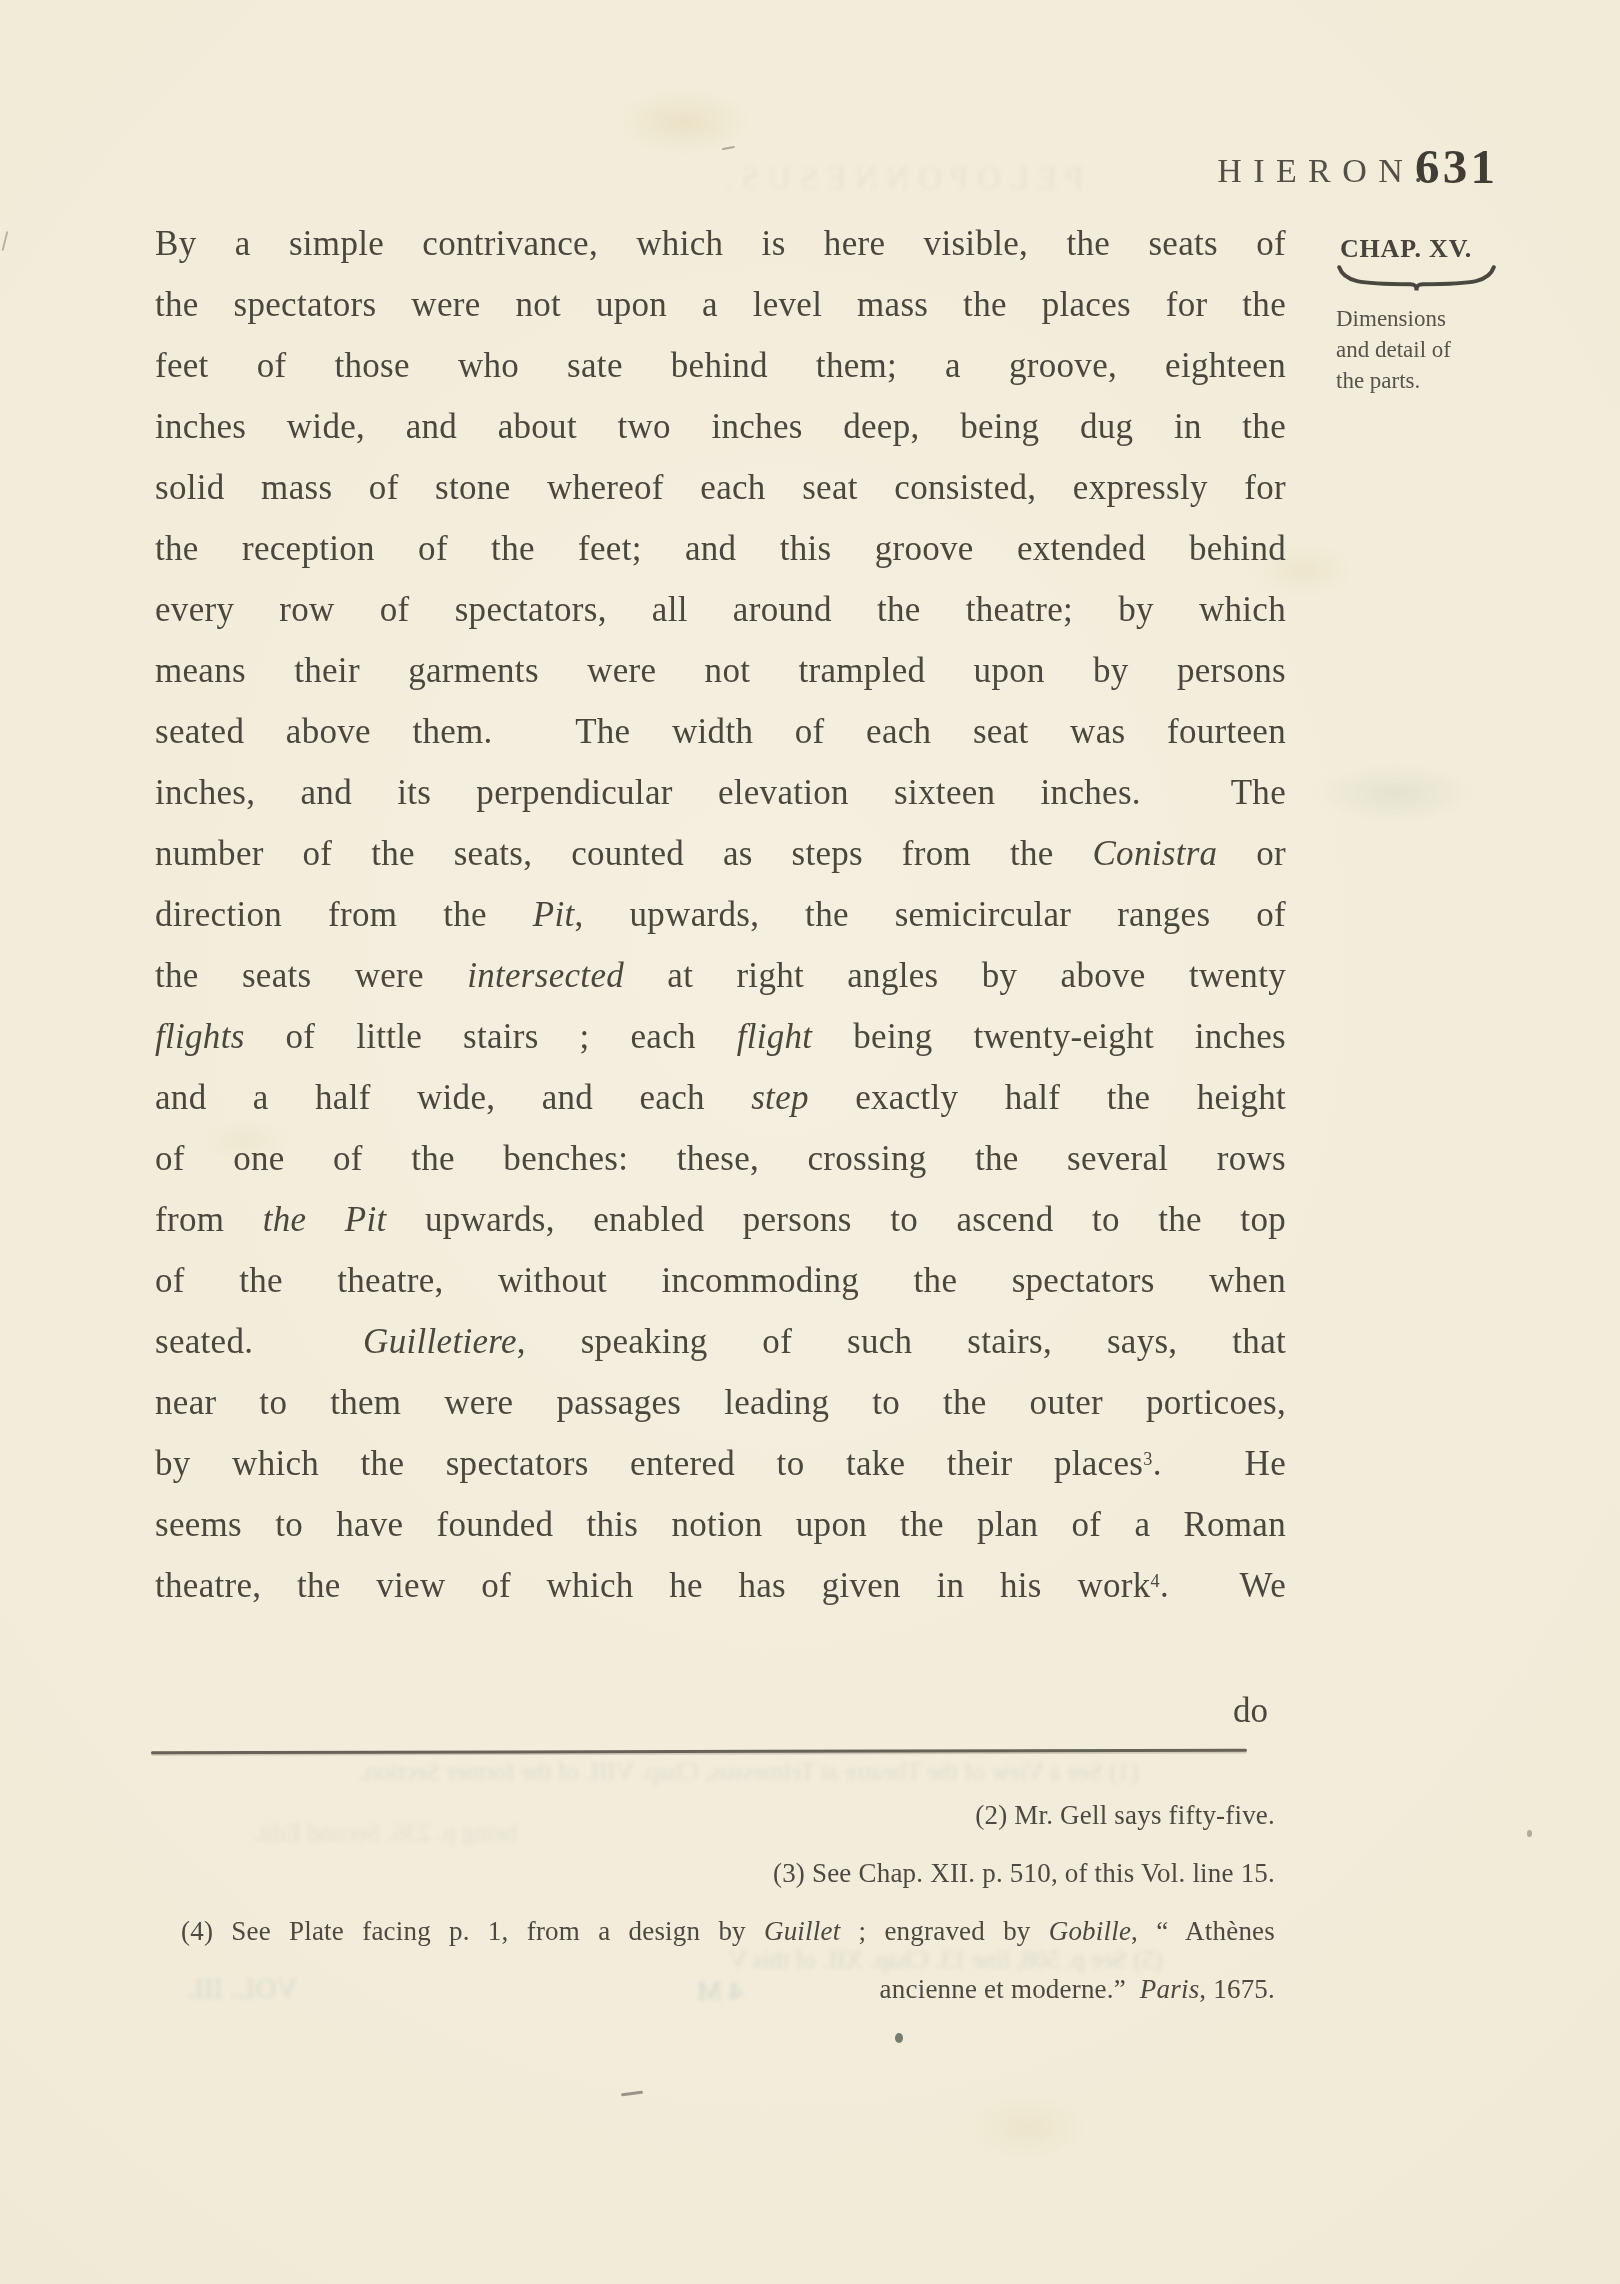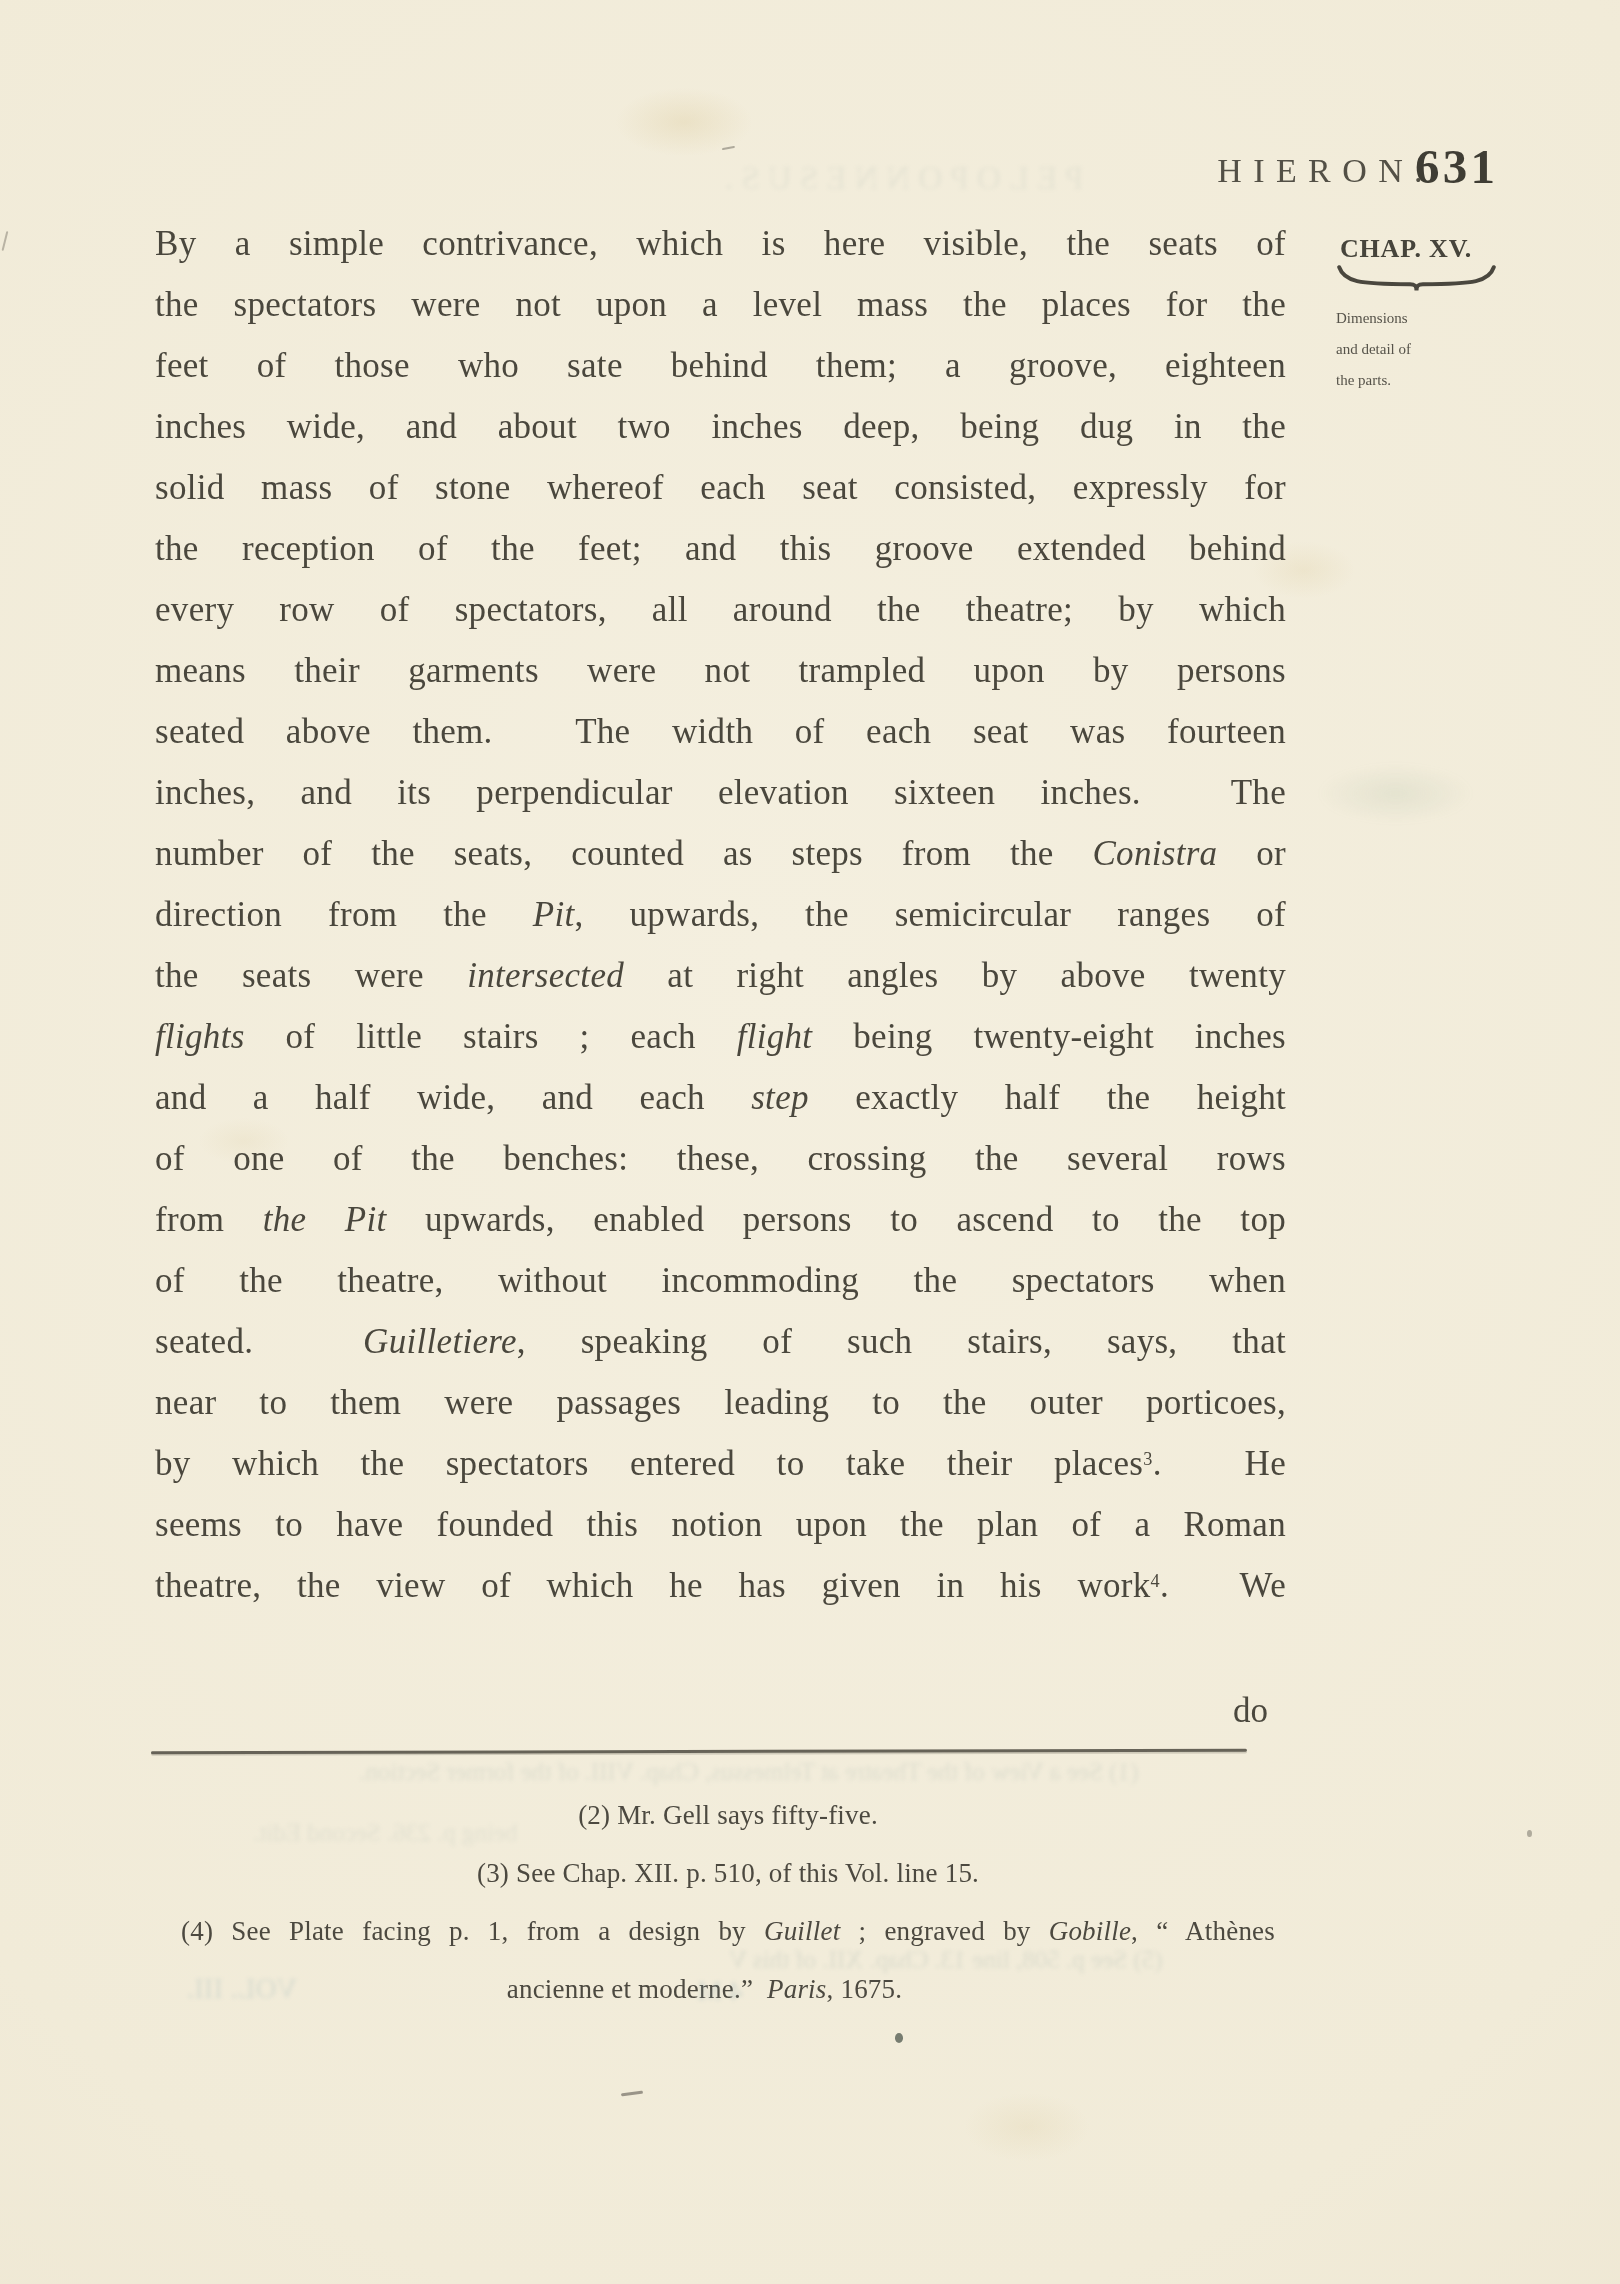--- a/index.html
+++ b/index.html
@@ -28,21 +28,21 @@
     color:#3f3d34;line-height:1;
   }
   .chapter-label{
     position:absolute;top:236px;left:1340px;
     font-size:26px;font-weight:bold;letter-spacing:0.8px;
     color:#46443b;line-height:1;
   }
   .brace{position:absolute;top:264px;left:1335px;}
   .side-note{
     position:absolute;top:303px;left:1336px;width:179px;
-    font-size:15px;line-height:31px;color:#56534a;
+    font-size:23px;line-height:31px;color:#56534a;
   }
   .body-text{
     position:absolute;top:213px;left:155px;width:1131px;
     font-size:35px;letter-spacing:0.3px;word-spacing:1.6px;
   }
   .body-text .line{
     height:61px;line-height:61px;
     text-align:justify;text-align-last:justify;
     white-space:normal;
   }
@@ -55,21 +55,21 @@
   .fn-rule{
     position:absolute;top:1750px;left:151px;width:1096px;height:3.3px;
     background:#4e4b41;border-radius:1.6px;opacity:.85;
     transform:rotate(-.12deg);
     box-shadow:0 1.6px 0 rgba(78,75,65,.25);
   }
   .footnotes{
     position:absolute;top:1786px;left:134px;width:1141px;
     font-size:27px;letter-spacing:0.2px;color:#4c4940;
   }
-  .footnotes .line{height:58px;line-height:58px;text-align:center;white-space:nowrap;}
+  .footnotes .line{height:58px;line-height:58px;text-align:right;white-space:nowrap;}
   .footnotes .line.fill{text-align:justify;text-align-last:justify;white-space:normal;}
   .footnotes .line.indent{text-indent:47px;}
   .ghost{
     position:absolute;white-space:nowrap;
     color:#7d9591;filter:blur(2px);
     font-family:"Liberation Serif","DejaVu Serif",serif;
     pointer-events:none;
   }
   .blob{
     position:absolute;top:764px;left:1318px;width:155px;height:59px;

